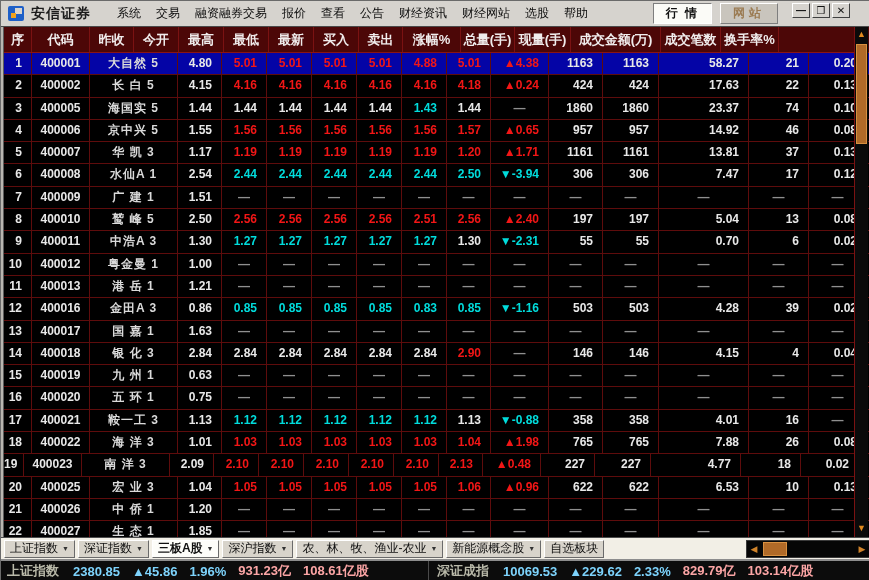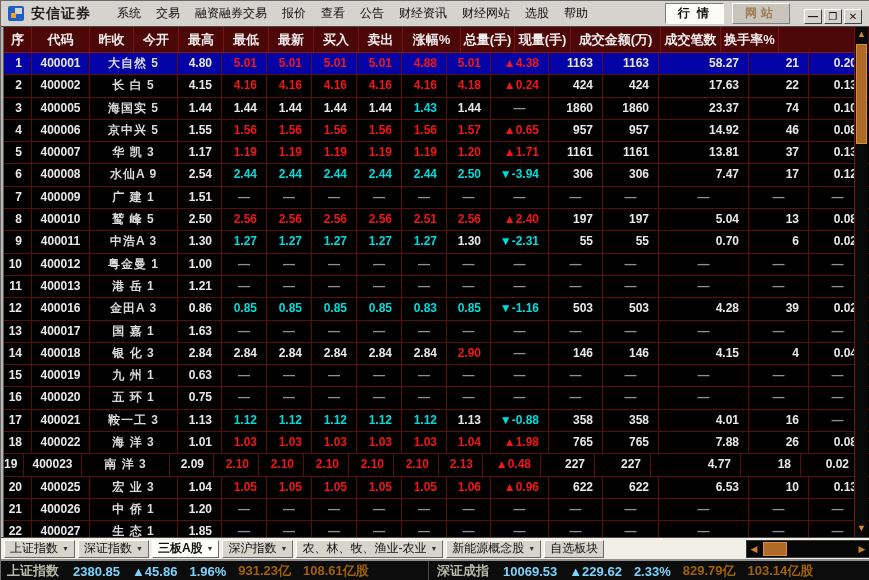--- a/index.html
+++ b/index.html
@@ -14,21 +14,21 @@
     border-bottom:1px solid #494949; }
   .logo { position:relative; width:16px; height:15px; margin:0 7px 0 7px;
     background:#1d5fc8; border-radius:2px; }
   .logo::after { content:""; position:absolute; right:2px; top:2px;
     width:7px; height:6px; background:#d6d3ce; }
   .logo::before { content:""; position:absolute; left:3px; bottom:3px;
     width:5px; height:5px; background:#f0a320; z-index:2; }
   .apptitle { font-size:14px; font-weight:bold; color:#1c1c1c; margin-right:26px; letter-spacing:1px; }
   .menubar { display:flex; gap:15px; font-size:12px; color:#0c0c0c; }
   .menubar span { cursor:default; }
-  .tb-right { margin-left:auto; display:flex; align-items:flex-end; gap:8px; margin-right:8px; }
+  .tb-right { margin-left:auto; display:flex; align-items:flex-start; gap:8px; margin-right:20px; }
   .tb-btn { font-size:12px; font-weight:bold; padding:1px 12px; letter-spacing:2px;
     background:#fbfbf7; color:#111;
     border:1px solid; border-color:#7e7e7e #ffffff #ffffff #7e7e7e; }
   .tb-btn.dim { background:#c9c5bd; color:#9b7b52; letter-spacing:4px;
     border-color:#ffffff #7e7e7e #7e7e7e #ffffff; }
   .wc { width:18px; height:15px; background:#d6d3ce; font-size:10px; line-height:13px;
     text-align:center; color:#111; font-weight:bold;
     border:1px solid; border-color:#ffffff #404040 #404040 #ffffff; }
   .wc + .wc { margin-left:2px; }
 
@@ -77,21 +77,21 @@
 
   
   .statusbar { position:absolute; left:0; top:558px; width:869px; height:22px;
     background:#0c0c0c; border-top:2px solid #8d8d8d; display:flex; align-items:center;
     font-size:13px; font-weight:bold; white-space:nowrap; }
   .spane { display:flex; align-items:center; }
   .spane.left { width:428px; padding-left:6px; border-right:1px solid #4a4a4a; height:100%; }
   .spane.right { padding-left:8px; }
   .s-name { color:#b9b9a9; margin-right:14px; }
   .s-red { color:#7dd3fc; margin-right:12px; }
-  .s-white { color:#a16207; margin-right:12px; }
+  .s-white { color:#fca5a5; margin-right:12px; }
 </style>
 </head>
 <body>
 
 <div class="window">
 
   <div class="titlebar">
     <div class="logo"></div>
     <div class="apptitle">安信证券</div>
     <div class="menubar" id="menubar">
@@ -222,21 +222,21 @@
         <div class="tcell c-u ar" style="width: 58px;">▲1.71</div>
         <div class="tcell c-w ar" style="width: 54px;">1161</div>
         <div class="tcell c-w ar" style="width: 56px;">1161</div>
         <div class="tcell c-w ar" style="width: 90px;">13.81</div>
         <div class="tcell c-w ar" style="width: 60px;">37</div>
         <div class="tcell c-w ar" style="width: 58px;">0.13</div>
       </div>
       <div class="trow">
         <div class="tcell c-w ar" style="width: 28px;">6</div>
         <div class="tcell c-w ac" style="width: 58px;">400008</div>
-        <div class="tcell c-n ac" style="width: 88px;">水仙A 9</div>
+        <div class="tcell c-n ac" style="width: 88px;">水仙A 1</div>
         <div class="tcell c-w ar" style="width: 44px;">2.54</div>
         <div class="tcell c-d ar" style="width: 45px;">2.44</div>
         <div class="tcell c-d ar" style="width: 45px;">2.44</div>
         <div class="tcell c-d ar" style="width: 45px;">2.44</div>
         <div class="tcell c-d ar" style="width: 45px;">2.44</div>
         <div class="tcell c-d ar" style="width: 45px;">2.44</div>
         <div class="tcell c-d ar" style="width: 44px;">2.50</div>
         <div class="tcell c-d ar" style="width: 58px;">▼-3.94</div>
         <div class="tcell c-w ar" style="width: 54px;">306</div>
         <div class="tcell c-w ar" style="width: 56px;">306</div>

